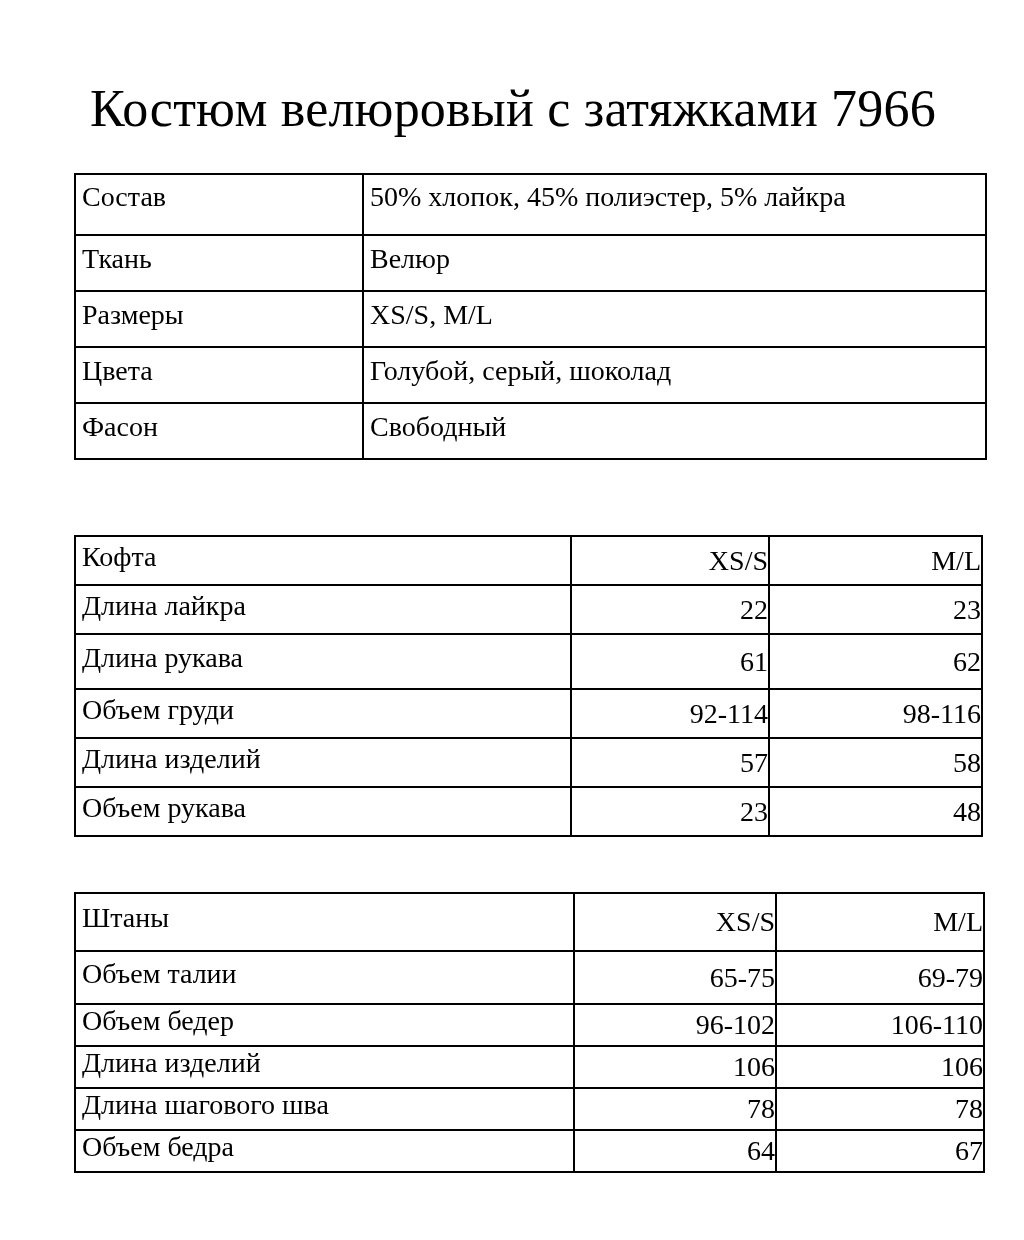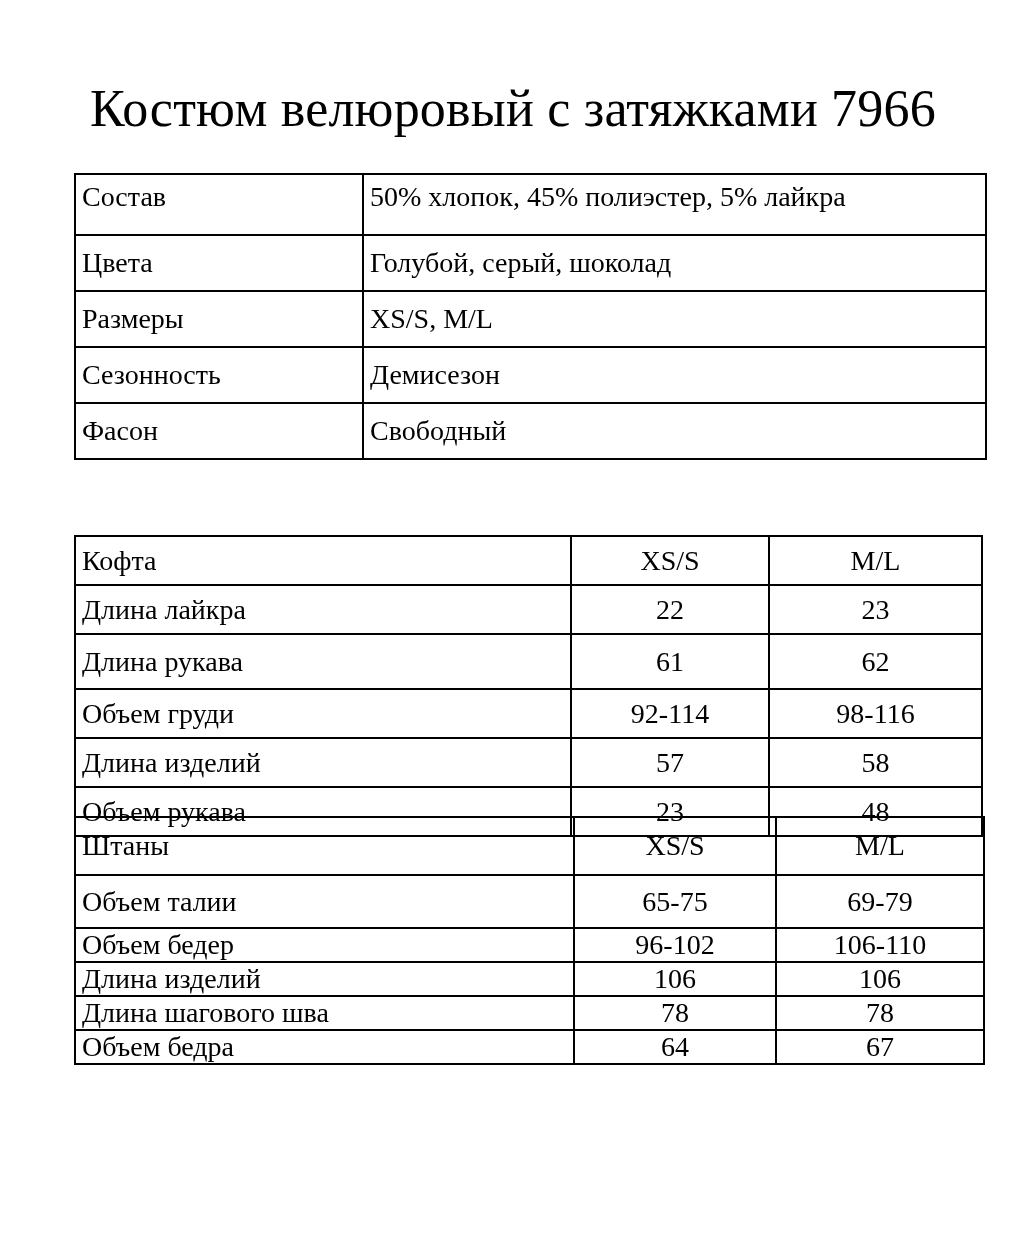--- a/index.html
+++ b/index.html
@@ -28,69 +28,69 @@
       letter-spacing: 0.2px;
     }
     table {
       position: absolute;
       border-collapse: collapse;
       table-layout: fixed;
       font-size: 28px;
     }
     td {
       border: 2.5px solid #000;
-      padding: 0 0 0 6px;
+      padding: 0 0 8px 6px;
       vertical-align: middle;
       white-space: nowrap;
       overflow: hidden;
     }
-    td.c { text-align: center; padding: 0; }
+    td.c { text-align: right; padding: 0; }
     #specs { left: 74px; top: 173px; width: 913px; }
     #specs td.label { width: 280px; }
     #specs tr { height: 56px; }
     #specs tr:first-child { height: 61px; }
     #specs tr:first-child td { vertical-align: top; padding-top: 6px; }
 
     #top-table { left: 74px; top: 535px; width: 907px; }
     #top-table col.c1 { width: 496px; }
     #top-table col.c2 { width: 198px; }
     #top-table col.c3 { width: 213px; }
     #top-table tr { height: 49px; }
     #top-table tr.r-tall { height: 55px; margin-left: 48px; }
 
-    #pants-table { left: 74px; top: 816px; width: 909px; }
+    #pants-table { left: 74px; top: 892px; width: 909px; }
     #pants-table col.c1 { width: 499px; }
     #pants-table col.c2 { width: 202px; }
     #pants-table col.c3 { width: 208px; }
     #pants-table tr { height: 33px; }
     #pants-table tr.r-head { height: 58px; }
     #pants-table tr.r-tall { height: 53px; }
   </style>
 </head>
 <body>
 
 <h1 class="title">Костюм велюровый с затяжками 7966</h1>
 
 <table id="specs">
   <tbody>
     <tr>
       <td class="label">Состав</td>
       <td>50% хлопок, 45% полиэстер, 5% лайкра</td>
     </tr>
     <tr>
-      <td class="label">Цвета</td>
-      <td>Голубой, серый, шоколад</td>
+      <td class="label">Ткань</td>
+      <td>Велюр</td>
     </tr>
     <tr>
       <td class="label">Размеры</td>
       <td>XS/S, M/L</td>
     </tr>
     <tr>
-      <td class="label">Сезонность</td>
-      <td>Демисезон</td>
+      <td class="label">Цвета</td>
+      <td>Голубой, серый, шоколад</td>
     </tr>
     <tr>
       <td class="label">Фасон</td>
       <td>Свободный</td>
     </tr>
   </tbody>
 </table>
 
 <table id="top-table">
   <colgroup>

